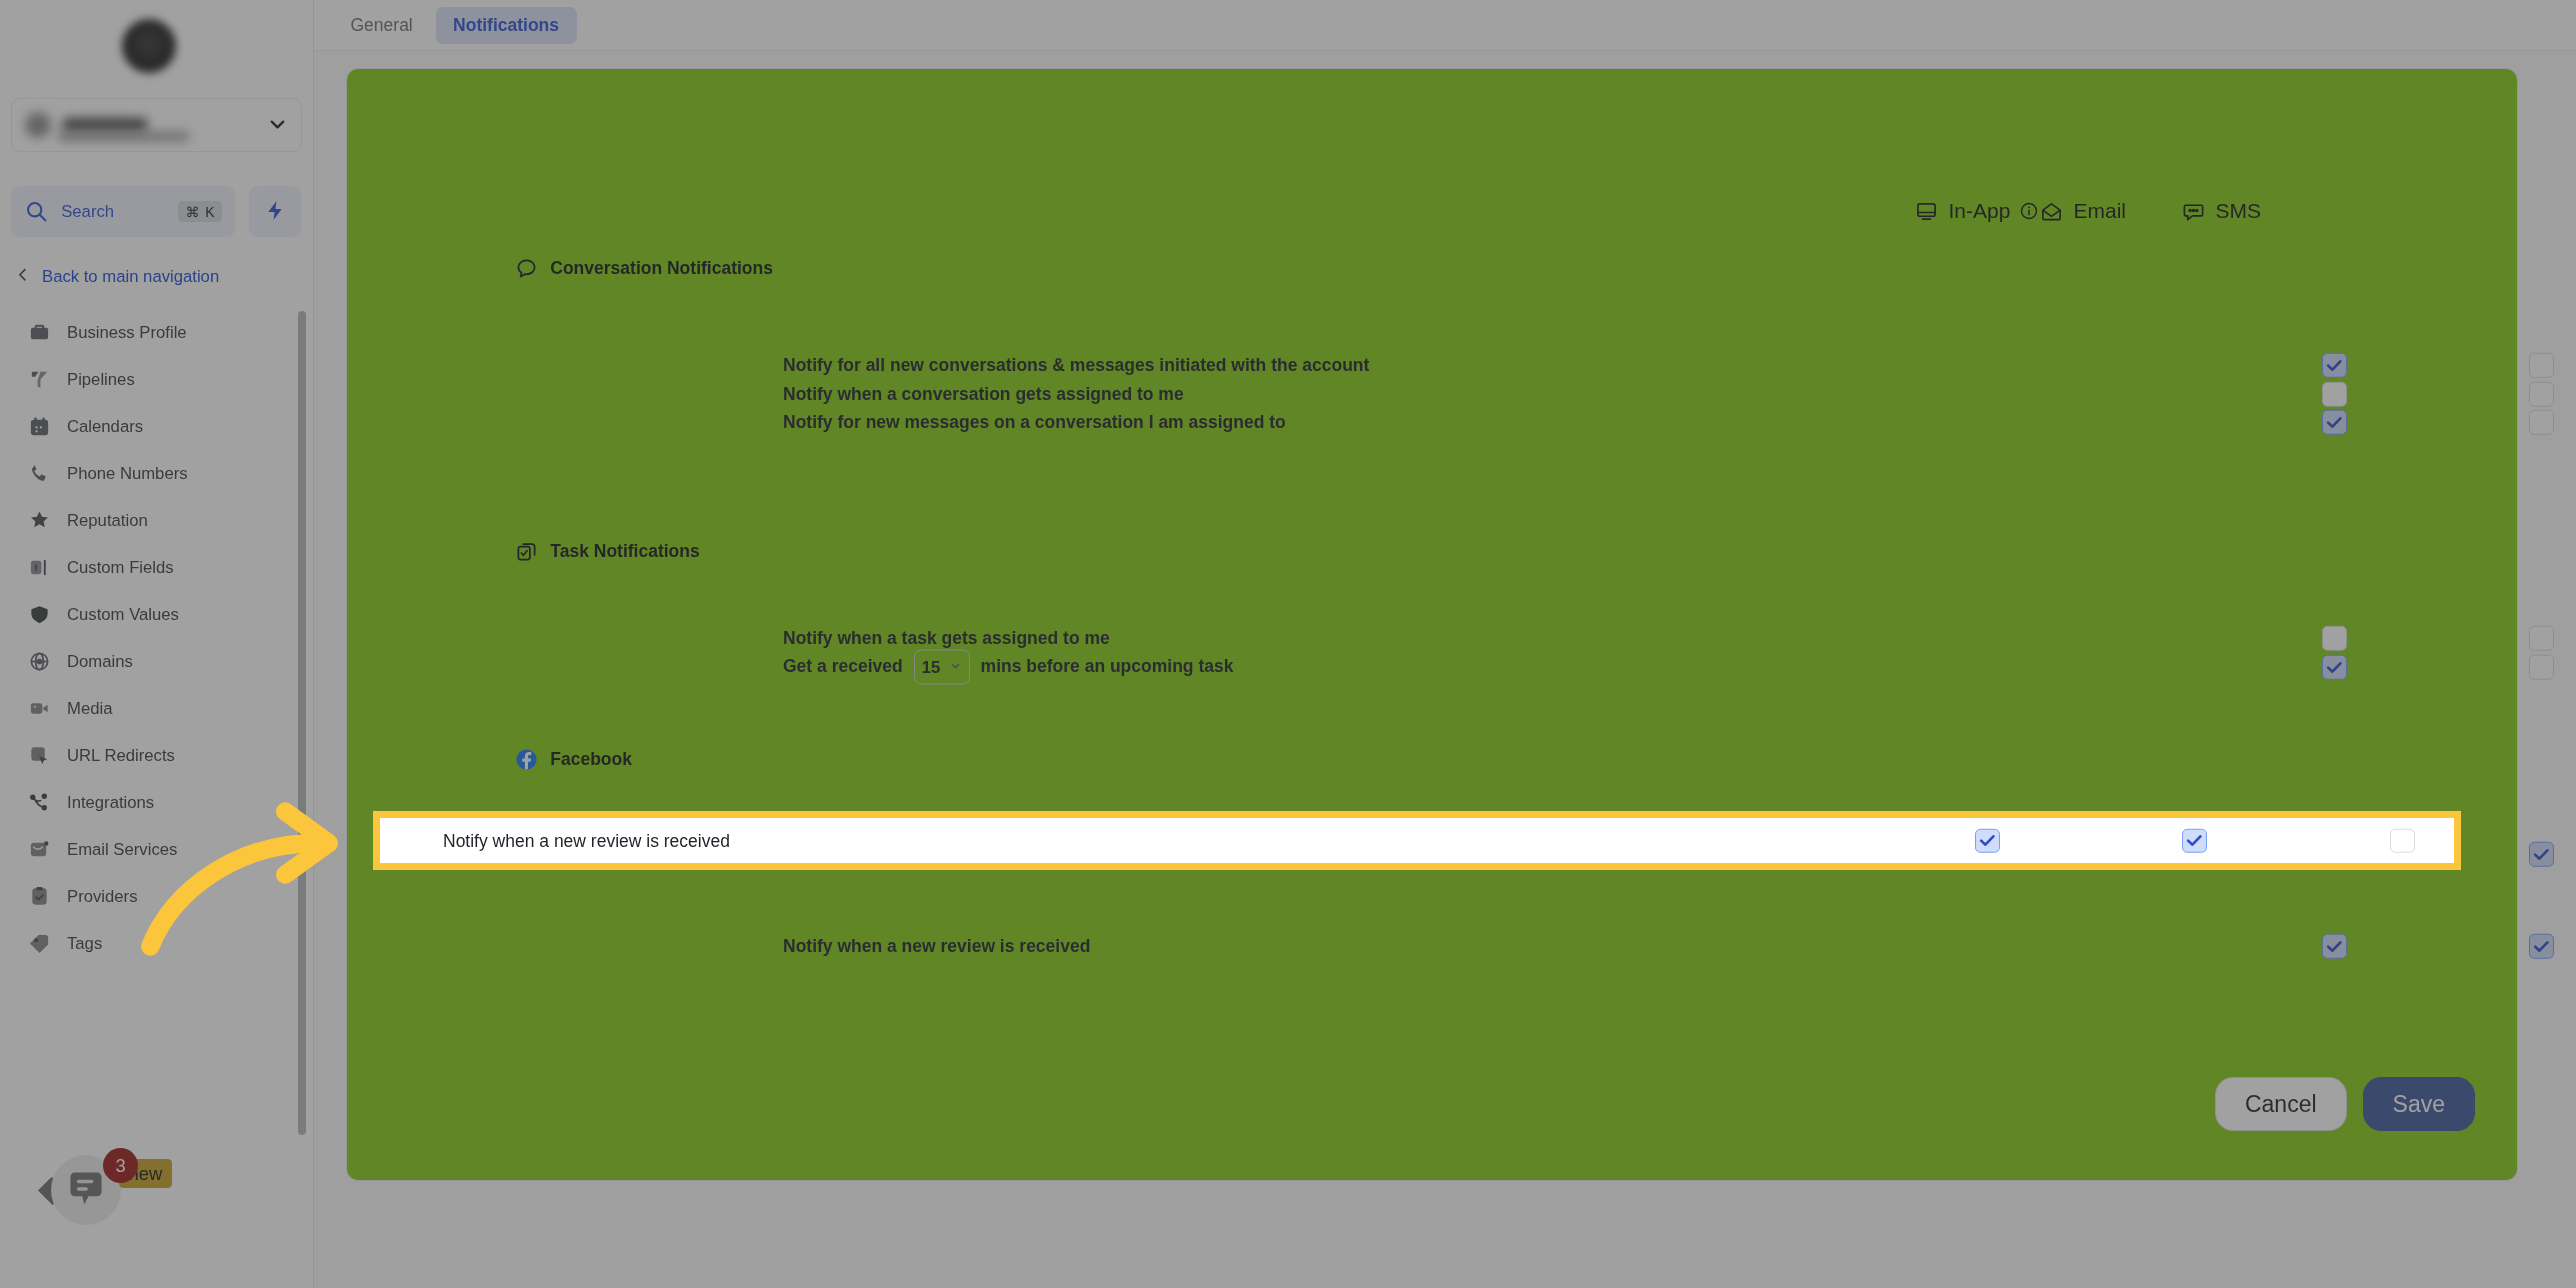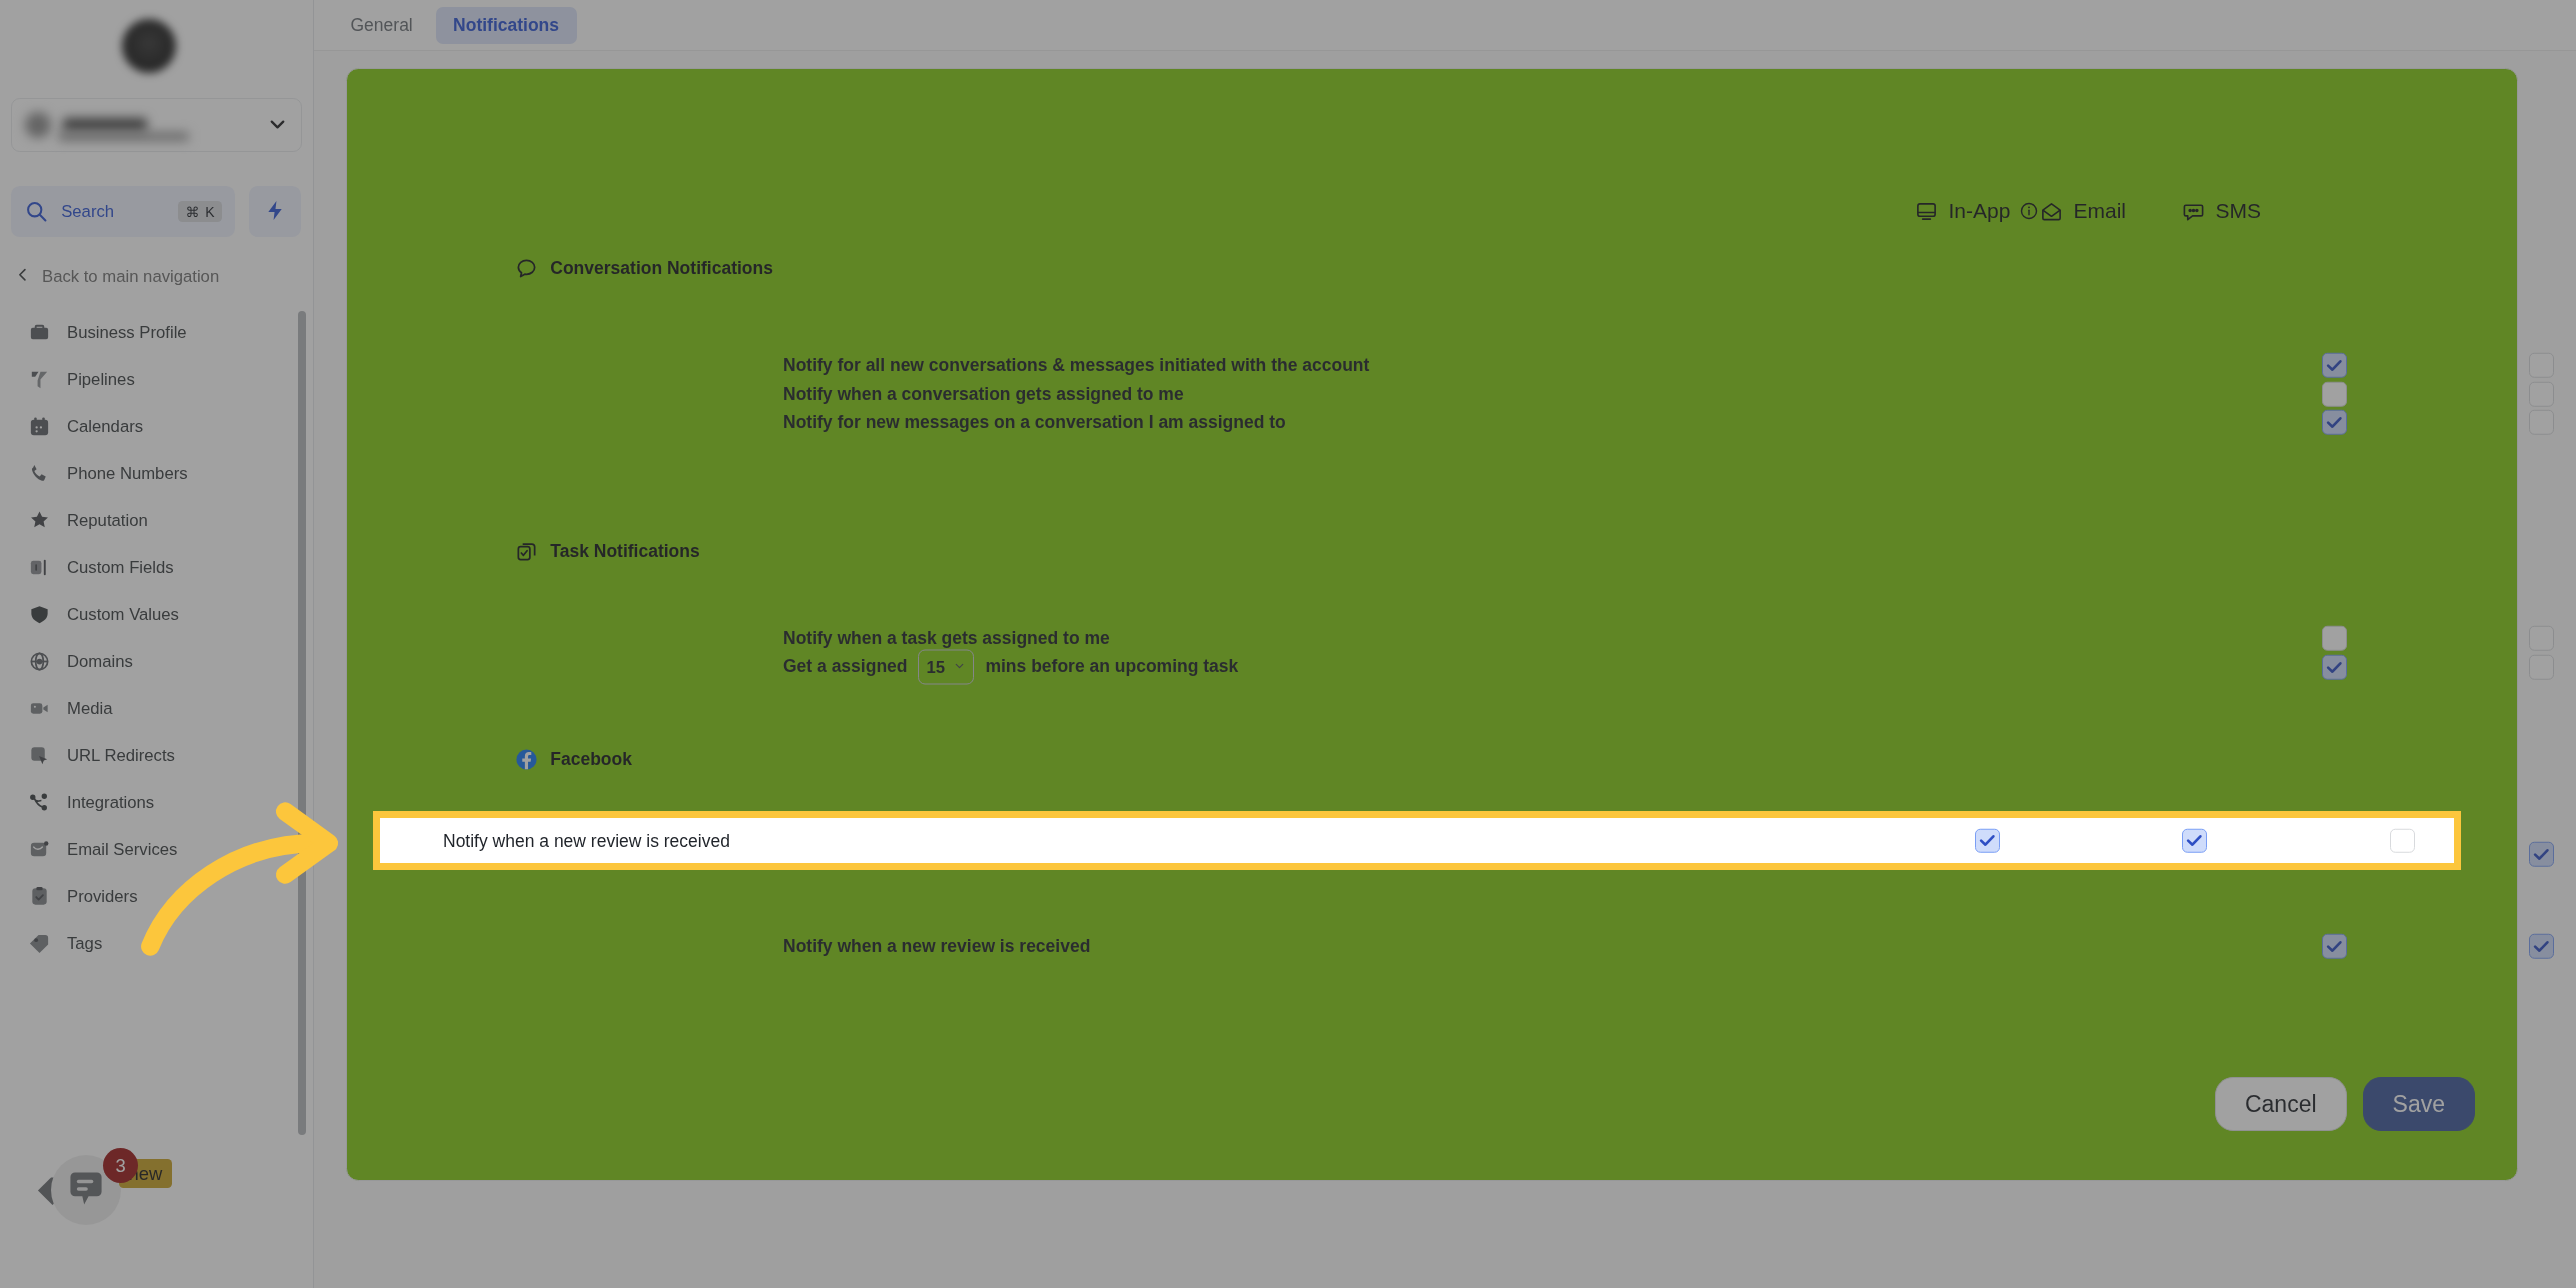--- a/index.html
+++ b/index.html
@@ -64,21 +64,21 @@
     border-radius: 4.4px; font-size: 14px; padding: 2.6px 7px; letter-spacing: 0.9px;
   }
   .bolt-box {
     width: 52px; height: 51px; border-radius: 8.8px; background: #eef2fe;
     display: flex; align-items: center; justify-content: center;
   }
 
   .back-nav {
     position: absolute; left: 14px; top: 266px;
     display: flex; align-items: center; gap: 10.5px;
-    color: #737373; font-size: 16.7px;
+    color: #1d4ed8; font-size: 16.7px;
   }
   .back-chevron { font-size: 17.5px; color: #3c4043; }
 
   .navlist {
     position: absolute; left: 14px; top: 309px; width: 291px;
   }
   .navitem {
     display: flex; align-items: center; height: 47px;
     padding-left: 14px; border-radius: 8px; gap: 16px;
     color: #3c4043; font-size: 16.7px;
@@ -527,21 +527,21 @@
 
       <div class="row" style="top:542px;">
         <span class="row-label">Notify when a task gets assigned to me</span>
         <span class="cb off cbx-inapp"></span>
         <span class="cb off cbx-email"></span>
 
       </div>
 
       <div class="row" style="top:571px;">
         <span class="row-label">
-          <span>Get a assigned</span>
+          <span>Get a received</span>
           <span class="selectbox">
             <span>15</span>
             <span class="chv">
               <svg width="13" height="13" viewBox="0 0 24 24" fill="none" stroke="#4a4f55" stroke-width="2.2" stroke-linecap="round" stroke-linejoin="round">
                   <polyline points="6 9 12 15 18 9"></polyline>
                 </svg>
             </span>
           </span>
           <span>mins before an upcoming task</span>
         </span>

